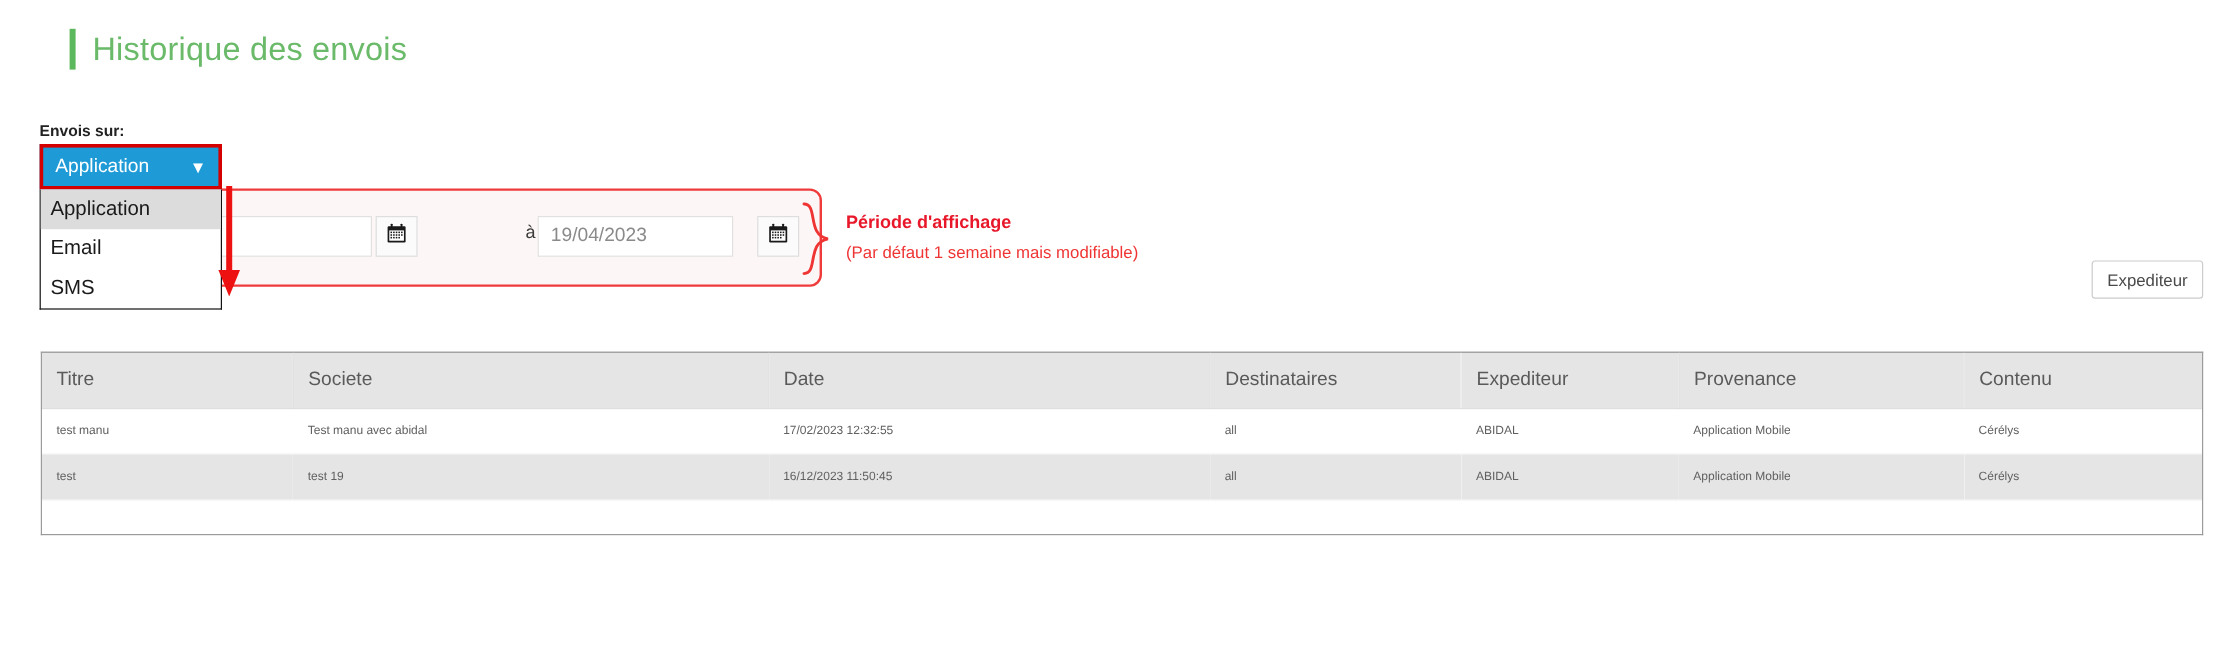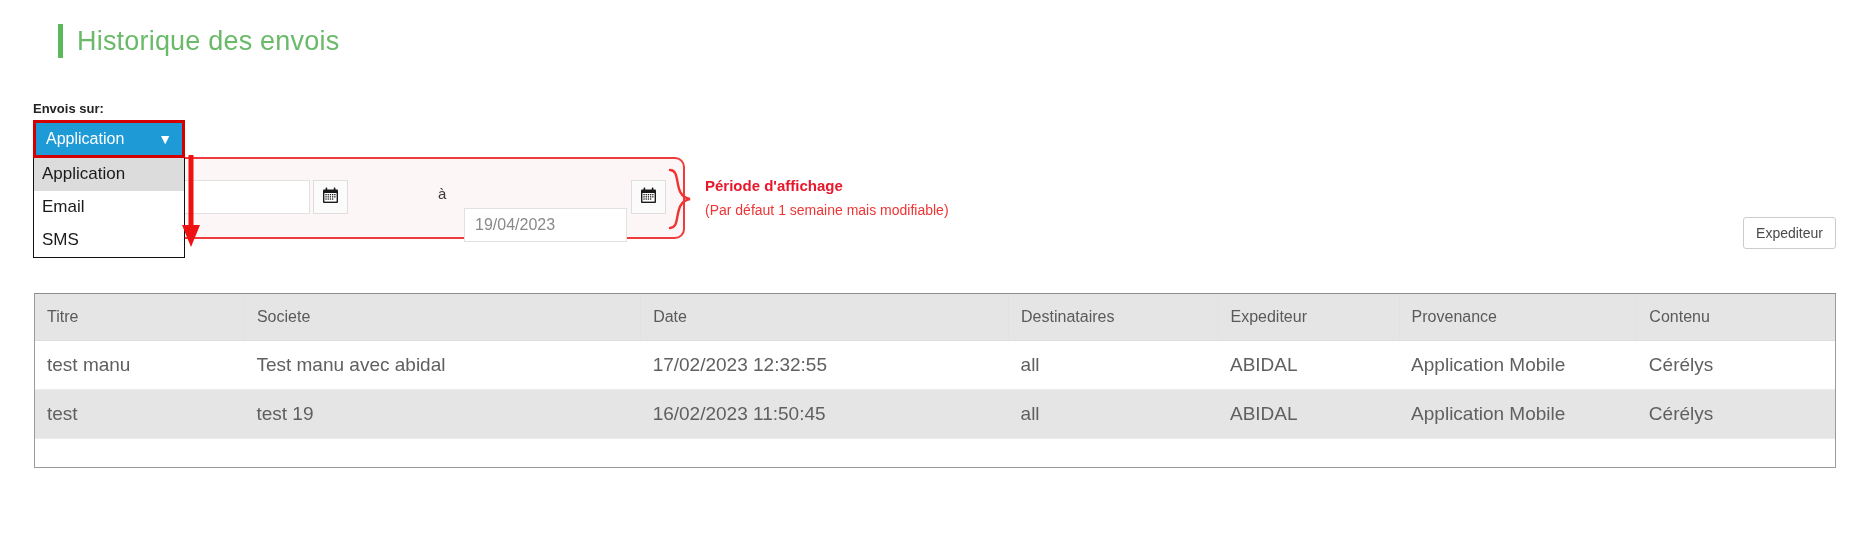--- a/index.html
+++ b/index.html
@@ -133,21 +133,21 @@
     background: #ffffff;
     box-sizing: border-box;
     display: flex;
     align-items: center;
     padding-left: 10px;
     font-size: 16px;
     color: #8a8a8a;
     z-index: 20;
   }
   #date-from { left: 148px; width: 162px; }
-  #date-to   { left: 464px; width: 163px; margin-top: 28px; }
+  #date-to   { left: 448px; width: 163px; }
 
   .cal-btn {
     position: absolute;
     top: 180px;
     width: 35px;
     height: 34px;
     border: 1px solid #dedede;
     background: #fbfbfb;
     box-sizing: border-box;
     display: flex;
@@ -234,21 +234,21 @@
     color: #5a5a5a;
     padding: 14px 0 14px 12px;
     border-right: 1px solid #e2e2e2;
     border-bottom: 1px solid #dedede;
     white-space: nowrap;
     overflow: hidden;
     text-overflow: ellipsis;
   }
   table.data-table thead th:last-child { border-right: none; }
   table.data-table tbody td {
-    font-size: 19px;
+    font-size: 10px;
     color: #606060;
     padding: 13px 0 13px 12px;
     border-bottom: 1px solid #ececec;
     white-space: nowrap;
     overflow: hidden;
     text-overflow: ellipsis;
   }
   table.data-table tbody tr.alt td { background: #e5e5e5; }
   table.data-table tbody tr.filler td {
     height: 28px;
@@ -398,21 +398,21 @@
         <td>Test manu avec abidal</td>
         <td>17/02/2023 12:32:55</td>
         <td>all</td>
         <td>ABIDAL</td>
         <td>Application Mobile</td>
         <td>Cérélys</td>
       </tr>
       <tr class="alt">
         <td>test</td>
         <td>test 19</td>
-        <td>16/02/2023 11:50:45</td>
+        <td>16/12/2023 11:50:45</td>
         <td>all</td>
         <td>ABIDAL</td>
         <td>Application Mobile</td>
         <td>Cérélys</td>
       </tr>
       <tr class="filler">
         <td></td>
           <td></td>
         <td></td>
           <td></td>

